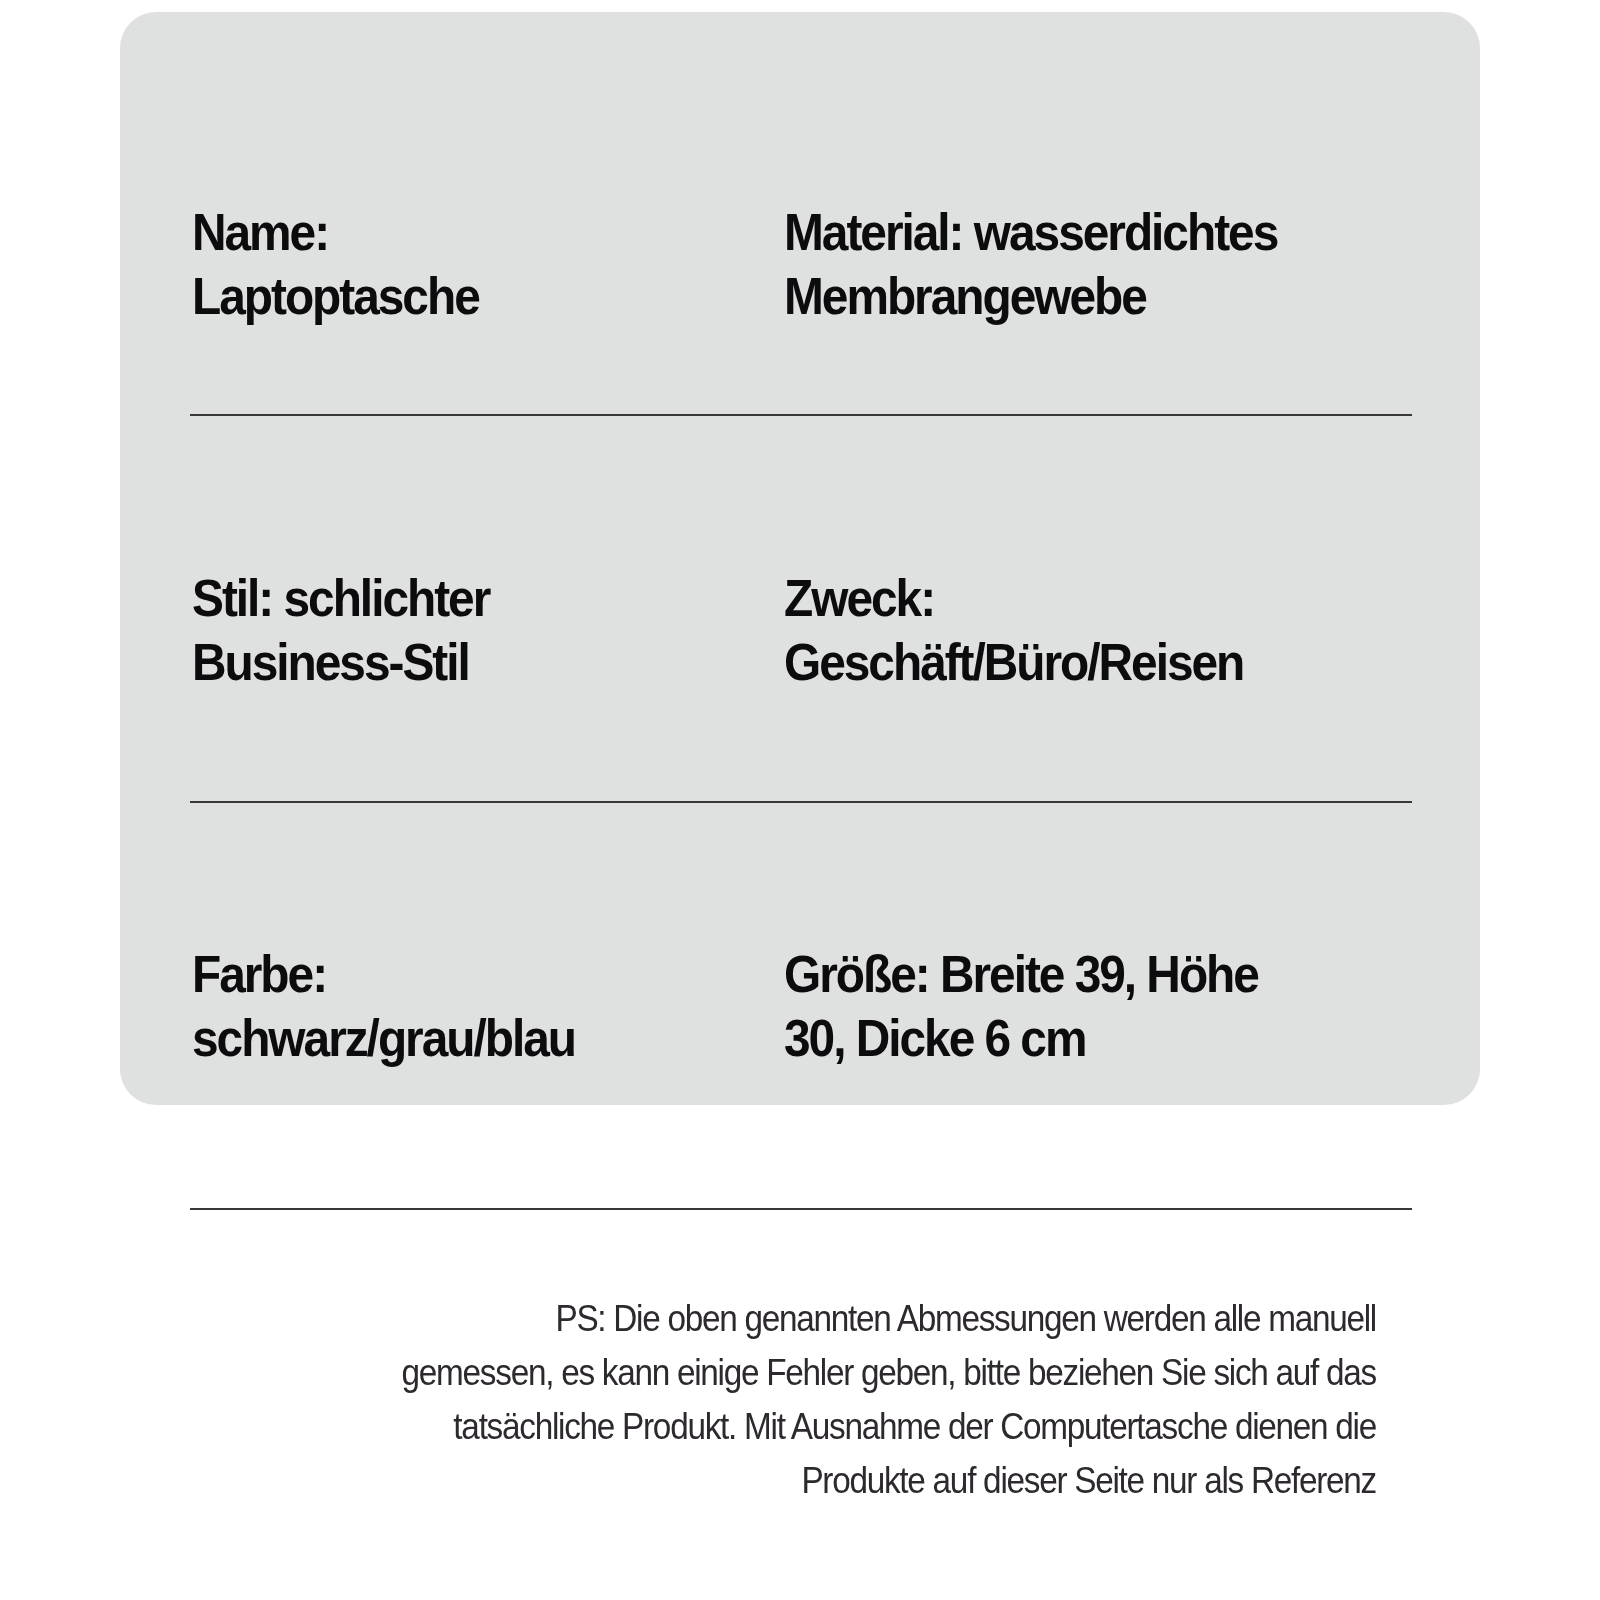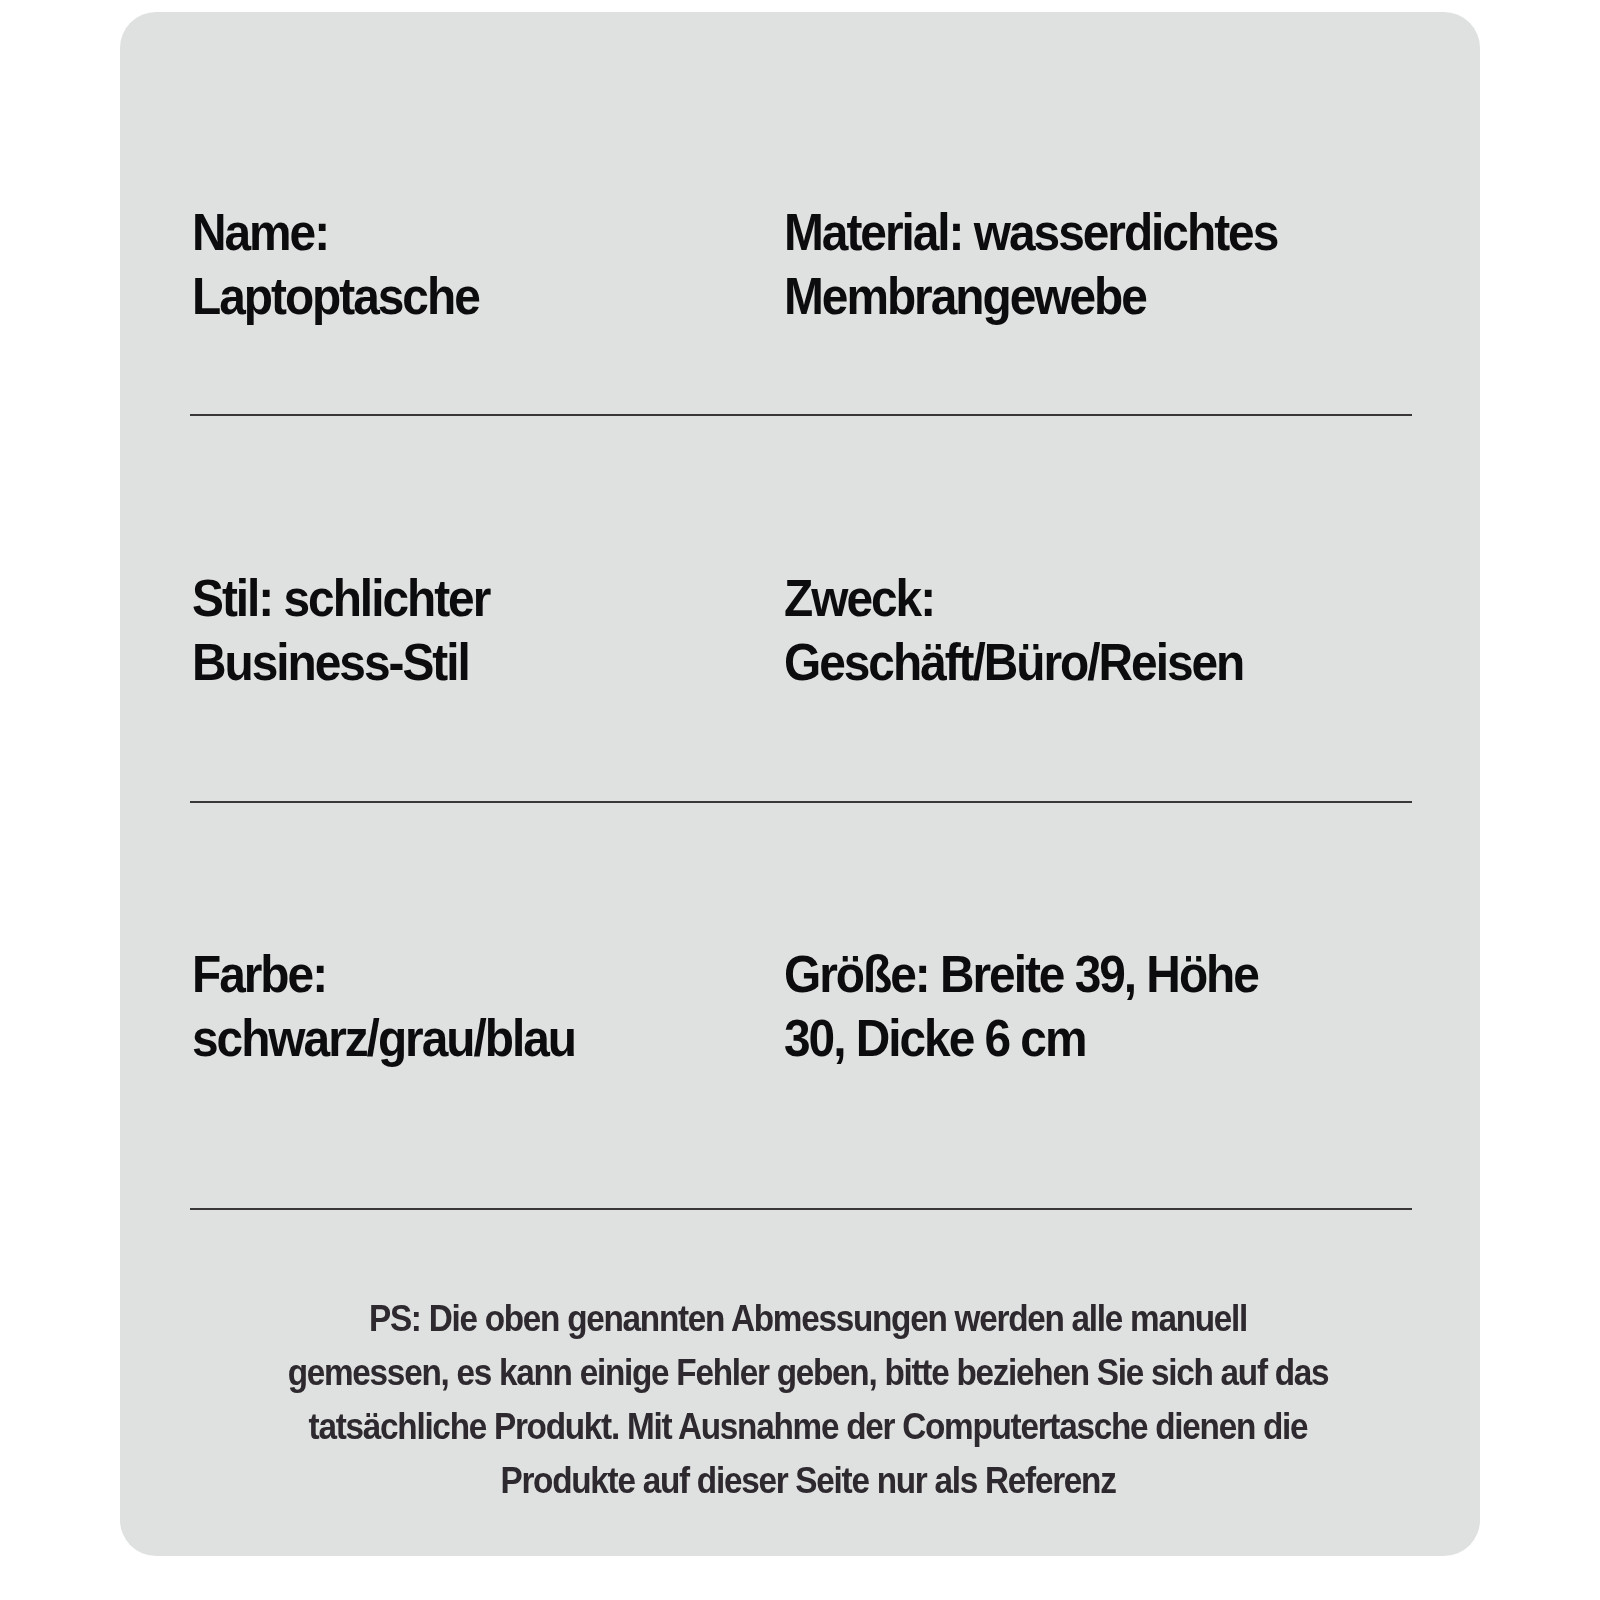--- a/index.html
+++ b/index.html
@@ -1,32 +1,32 @@
 <!DOCTYPE html>
 <html><head>
   <meta charset="utf-8">
   <style>
     html, body { margin: 0; padding: 0; background: #ffffff; }
     body { width: 1600px; height: 1600px; position: relative; overflow: hidden;
            font-family: "Liberation Sans", sans-serif; }
     .card {
-      position: absolute; left: 120px; top: 12px; width: 1360px; height: 1544px;
+      position: absolute; left: 120px; top: 12px; width: 1360px; height: 1093px;
       background: #dfe0e0; border-radius: 36px;
     }
     .cell {
       position: absolute; font-weight: bold; color: #0c0b0d;
       font-size: 52px; line-height: 64px; letter-spacing: -2.2px;
       transform: scaleX(0.92); transform-origin: left top; white-space: nowrap;
     }
     .cell.left  { left: 72px; }
     .cell.right { left: 664px; }
     .divider { position: absolute; left: 70px; width: 1222px; height: 2px; background: #3a3739; }
     .note {
-      position: absolute; left: 48px; width: 1280px; top: 1280px;
-      text-align: center; color: #2d292e; font-weight: bold;
+      position: absolute; left: 40px; width: 1280px; top: 1280px;
+      text-align: right; color: #2d292e; font-weight: normal;
       font-size: 37px; line-height: 54px; letter-spacing: -1.4px;
     }
     .note span { display: block; transform: scaleX(0.9); white-space: nowrap; }
   </style>
 </head>
 <body>
 
 <div class="card">
 
   <div class="cell left" style="top:188px;">

